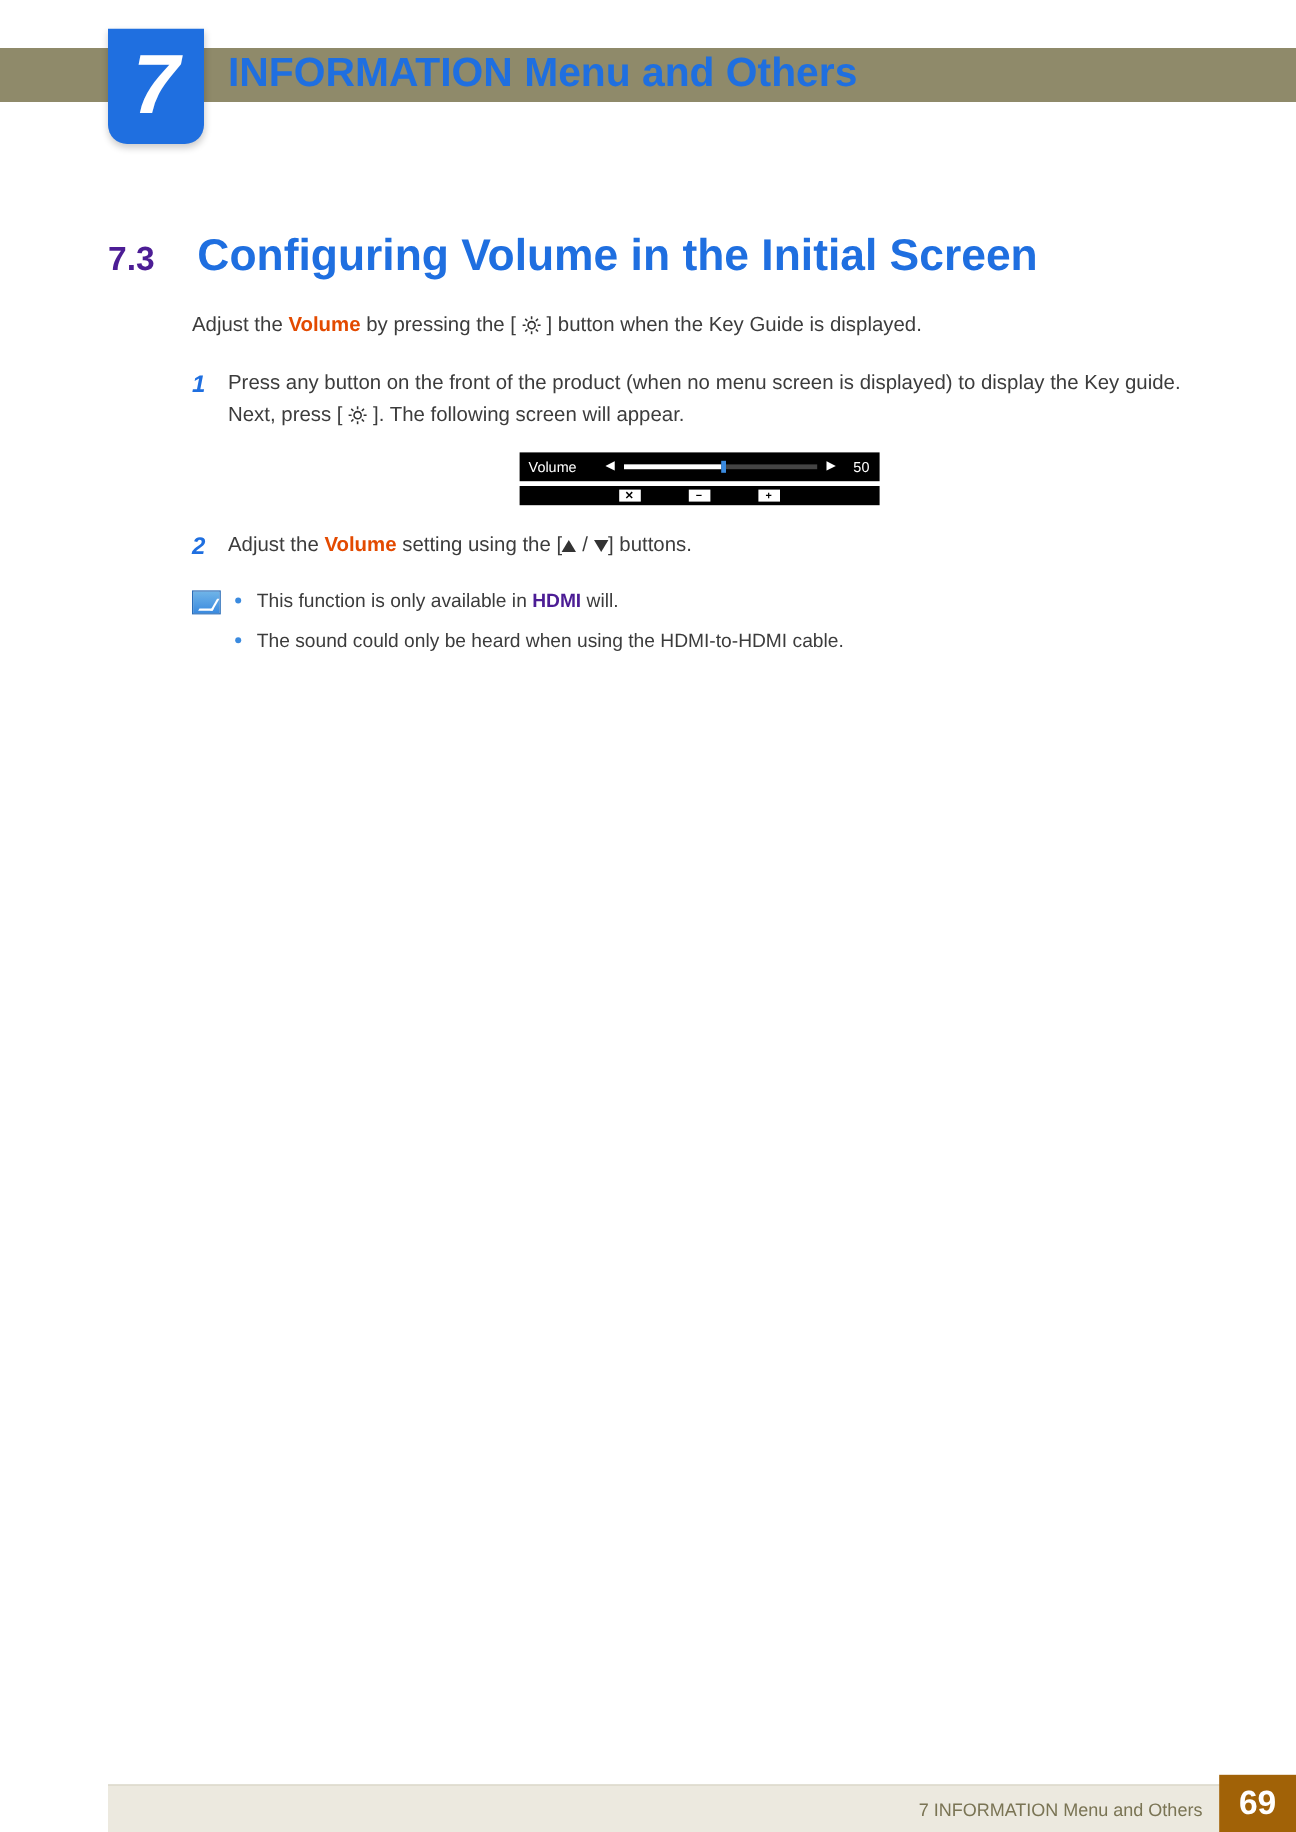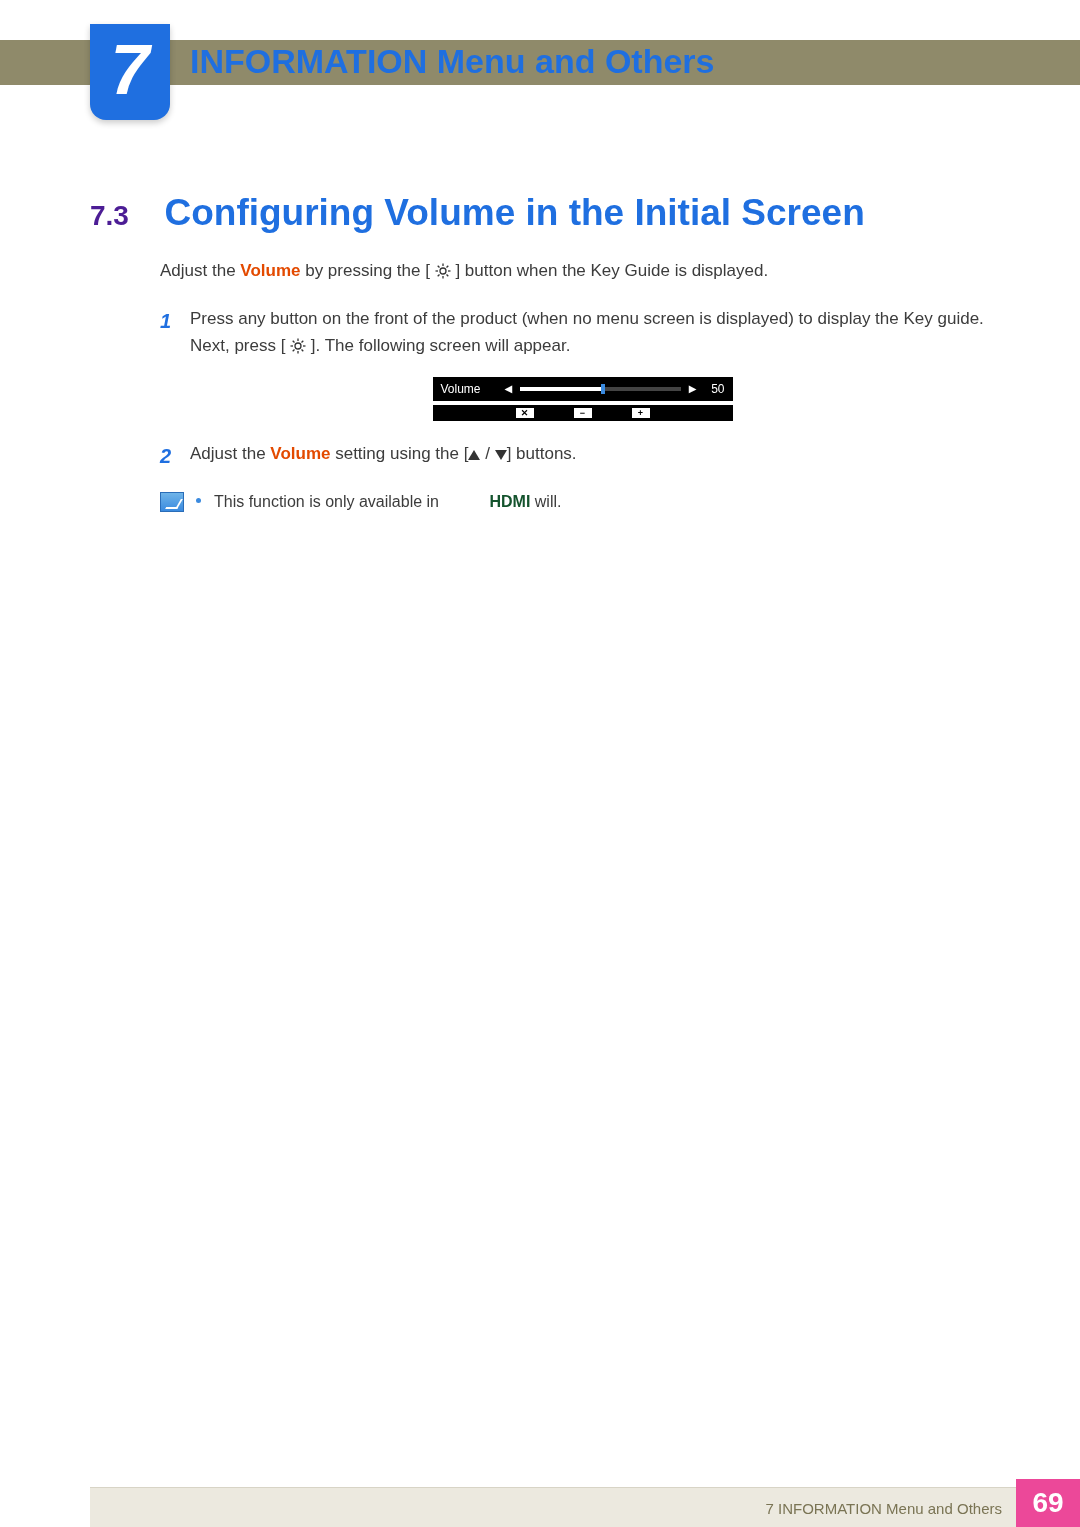--- a/index.html
+++ b/index.html
@@ -68,21 +68,21 @@
     position: absolute;
     top: 258px;
     left: 160px;
     right: 75px;
     font-size: 17px;
     line-height: 1.55;
     color: #3c3c3c;
   }
   .intro-line { margin-bottom: 22px; }
   .volume-red { color: #e34a00; font-weight: bold; }
-  .hdmi-red { color: #14532d; font-weight: bold; margin-left: 46px; }
+  .hdmi-red { color: #4c1d95; font-weight: bold; }
   .brightness-icon {
     display: inline-block;
     vertical-align: -3px;
   }
   .step-row { display: flex; margin-bottom: 18px; }
   .step-num {
     color: #1f6fe0;
     font-style: italic;
     font-size: 20px;
     font-weight: bold;
@@ -213,21 +213,21 @@
     font-size: 15px;
     color: #7a7454;
     font-weight: normal;
   }
   .footer-page-box {
     position: absolute;
     right: 0;
     bottom: 0;
     width: 64px;
     height: 48px;
-    background: #ec4899;
+    background: #a16207;
     color: #fff;
     font-size: 28px;
     font-weight: bold;
     text-align: center;
     line-height: 48px;
   }
 </style>
 </head>
 <body>
 
@@ -301,20 +301,21 @@
       <span>Adjust the </span><span class="volume-red">Volume</span><span> setting using the [</span><span class="triangle-up"></span><span> / </span><span class="triangle-down"></span><span>] buttons.</span>
     </div>
   </div>
 
   <div class="note-row">
     <div class="note-icon"></div>
     <ul class="note-list">
       <li>
         <span>This function is only available in </span><span class="hdmi-red">HDMI</span><span> will.</span>
       </li>
+      <li>The sound could only be heard when using the HDMI-to-HDMI cable.</li>
     </ul>
   </div>
 
 </div>
 
 <div class="footer">
   <div class="footer-bar"></div>
   <div class="footer-text">7 INFORMATION Menu and Others</div>
   <div class="footer-page-box">69</div>
 </div>

